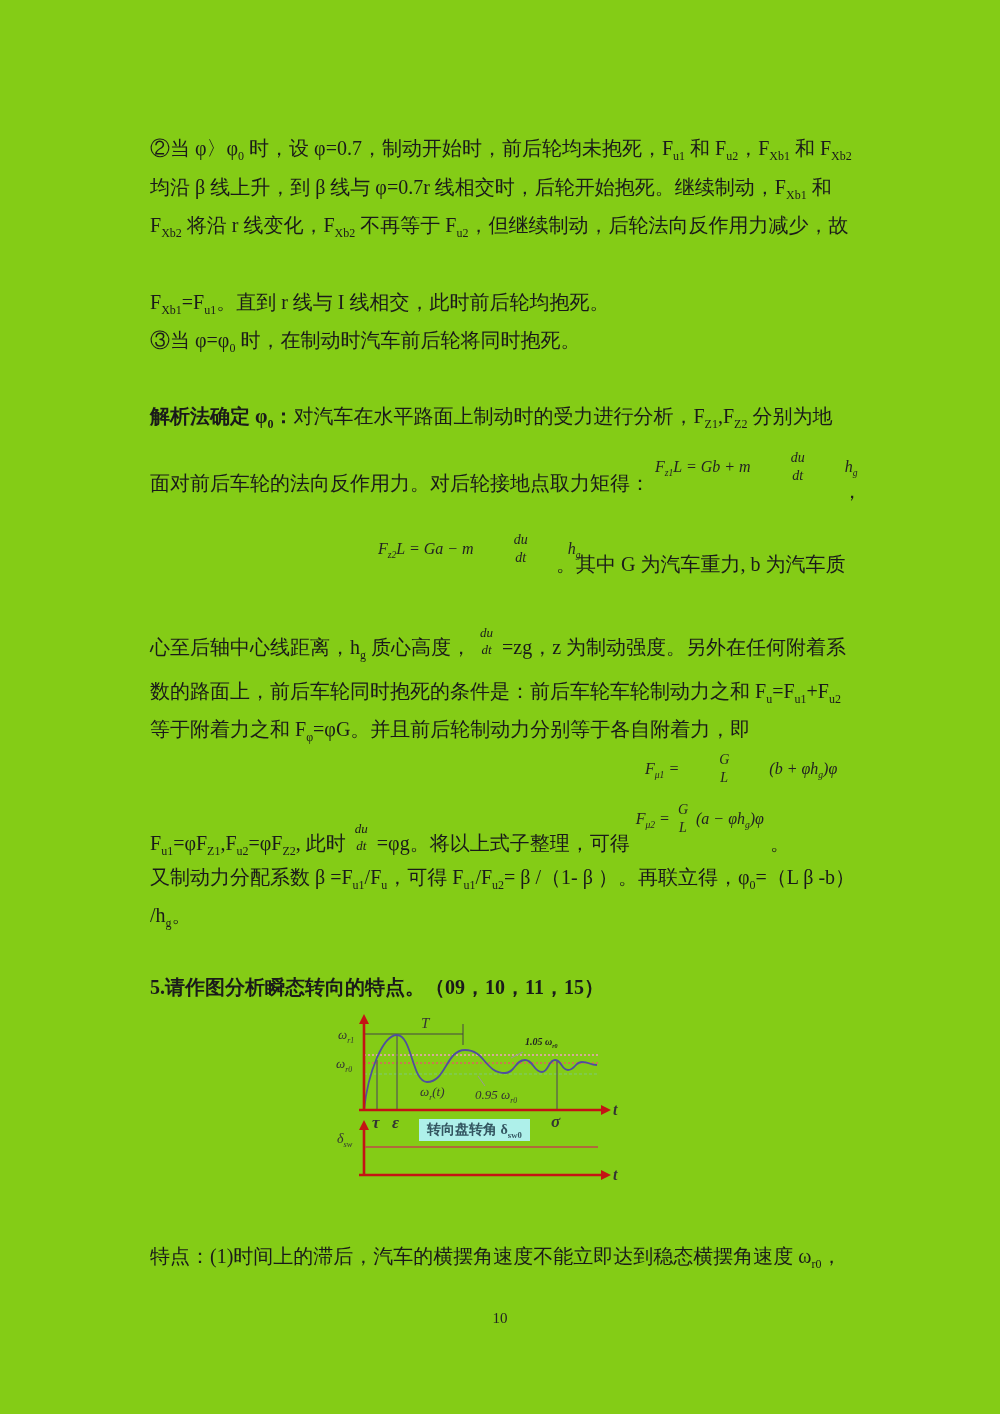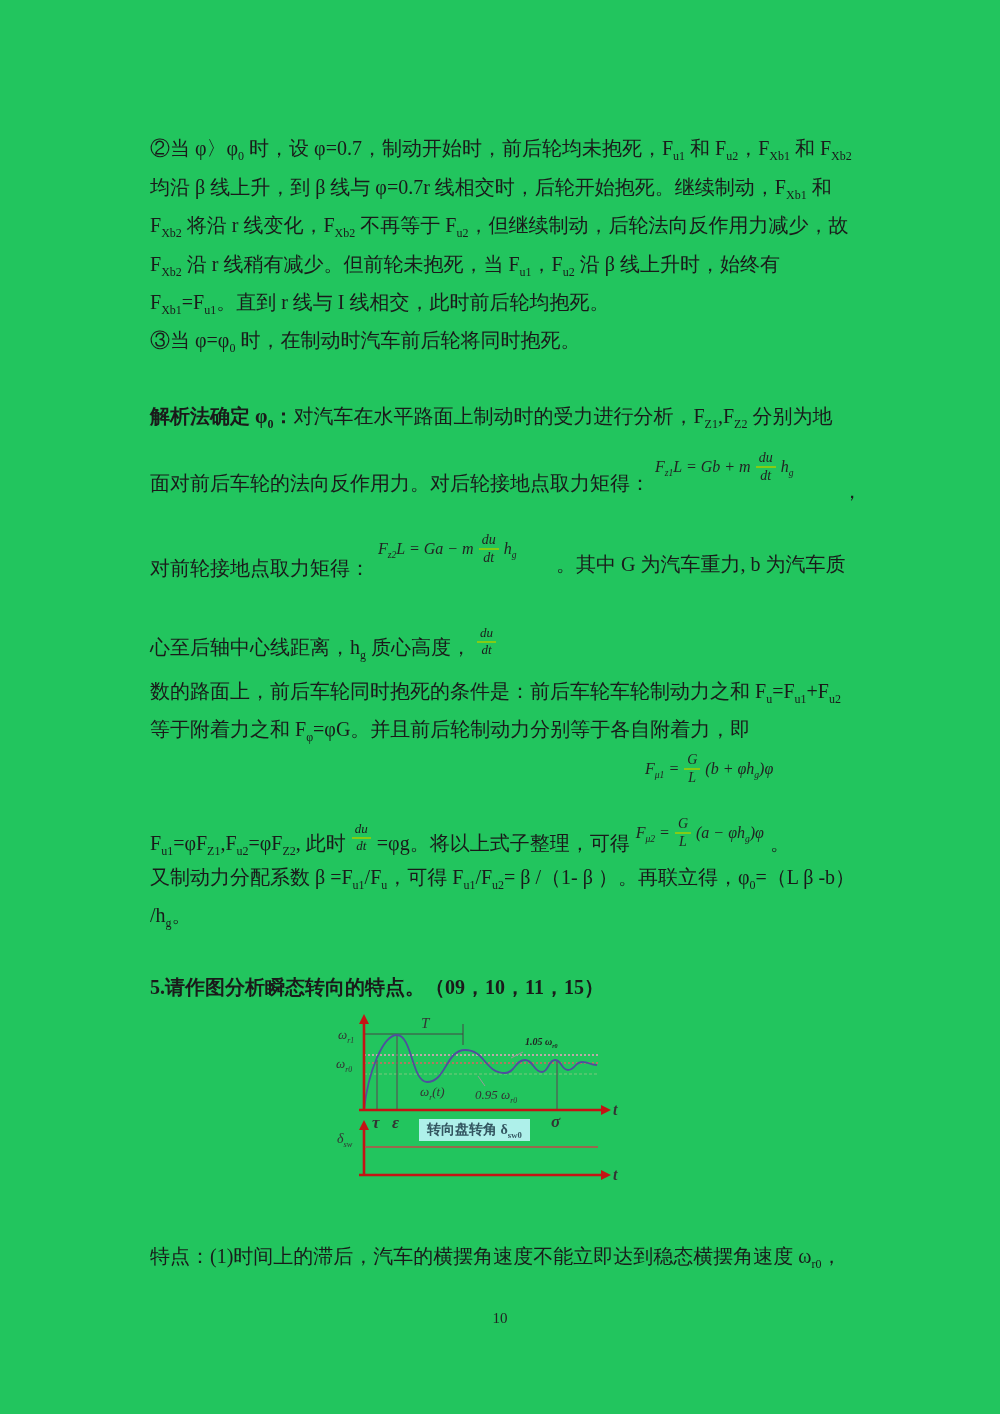--- a/index.html
+++ b/index.html
@@ -1,33 +1,33 @@
 <!DOCTYPE html>
 <html><head>
 <meta charset="utf-8">
 <style>
   * { margin:0; padding:0; box-sizing:border-box; }
   html,body { background:#ffffff; }
   body { width:1000px; height:1414px; position:relative; font-family:"Liberation Serif", serif; color:#1a1a1a; }
-  .page { position:absolute; inset:0; background:#22c55e; }
+  .page { position:absolute; inset:0; background:#84cc16; }
 
   .row { position:absolute; left:150px; width:710px; font-size:20px; line-height:1.32; }
   .abs { position:absolute; font-size:20px; line-height:1.32; }
   sub { font-size:0.6em; line-height:0; }
   .bold { font-weight:bold; }
 
   
   .fx { display:inline-flex; align-items:center; font-style:italic; font-size:16px; color:#222; white-space:nowrap; }
   .frac { display:inline-flex; flex-direction:column; align-items:center; font-size:14px; line-height:1.15; margin:0 5px; }
   .frac .fnum { border-bottom:2px solid #84cc16; padding:0 3px; }
   .frac .fden { padding:0 3px; }
-  .fx-abs { position:absolute; }
+  .fx-abs { position:absolute;gap:32px; }
 
   .flexrow { position:absolute; left:150px; display:flex; align-items:flex-end; font-size:20px; line-height:1.32; }
-  .flexrow .fx { margin:2px 6px; position:relative; top:-4px;text-align:right; }
+  .flexrow .fx { margin:16px 6px; position:relative; top:-4px;text-align:right; }
   .flexrow .frac.inline { font-size:13px; margin:0 6px; position:relative; top:-2px; font-style:italic; }
 
   
   .figure { position:absolute; left:335px; top:1010px; width:320px; height:195px; }
   .figlabel { position:absolute; font-style:italic; font-size:13px; color:#333; white-space:nowrap; line-height:1; }
   .mark { font-size:17px; font-weight:bold; }
   .axis-t { font-size:16px; font-weight:bold; }
   .bandlabel { font-weight:bold; font-size:10px; color:#222; }
   .steerbox { position:absolute; background:#aef0ea; color:#335560; font-size:14px; font-weight:bold; padding:2px 8px; font-style:normal; white-space:nowrap; }
   .steerbox sub { font-size:0.62em; }
@@ -35,56 +35,55 @@
   .pageno { position:absolute; top:1310px; left:0; width:100%; text-align:center; font-size:15px; color:#222; }
 </style>
 </head>
 <body>
 
 <div class="page">
 
   <div class="row" style="top:135px">②当 φ〉φ<sub>0</sub> 时，设 φ=0.7，制动开始时，前后轮均未抱死，F<sub>u1</sub> 和 F<sub>u2</sub>，F<sub>Xb1</sub> 和 F<sub>Xb2</sub></div>
   <div class="row" style="top:174px">均沿 β 线上升，到 β 线与 φ=0.7r 线相交时，后轮开始抱死。继续制动，F<sub>Xb1</sub> 和</div>
   <div class="row" style="top:212px">F<sub>Xb2</sub> 将沿 r 线变化，F<sub>Xb2</sub> 不再等于 F<sub>u2</sub>，但继续制动，后轮法向反作用力减少，故</div>
-  <div class="row" style="top:251px">F<sub>Xb2</sub> 沿 r 线稍有减少。但前轮未抱死，当 F<sub>u1</sub>，F<sub>u2</sub> 沿 β 线上升时，始终有</div>
   <div class="row" style="top:289px">F<sub>Xb1</sub>=F<sub>u1</sub>。直到 r 线与 I 线相交，此时前后轮均抱死。</div>
   <div class="row" style="top:327px">③当 φ=φ<sub>0</sub> 时，在制动时汽车前后轮将同时抱死。</div>
 
   <div class="row" style="top:403px">
     <span class="bold">解析法确定 φ<sub>0</sub>：</span><span>对汽车在水平路面上制动时的受力进行分析，F<sub>Z1</sub>,F<sub>Z2</sub> 分别为地</span>
   </div>
 
   <div class="abs" style="left:150px; top:470px">面对前后车轮的法向反作用力。对后轮接地点取力矩得：</div>
   <span class="fx fx-abs" style="left:655px; top:450px">
     <span>F<sub>z1</sub>L = Gb + m</span>
     <span class="frac">
       <span class="fnum">du</span>
       <span class="fden">dt</span>
     </span>
     <span>h<sub>g</sub></span>
   </span>
   <div class="abs" style="left:842px; top:478px">，</div>
 
-  <div class="abs" style="left:150px; top:555px">对前轮接地点取力矩得：</div>
   <span class="fx fx-abs" style="left:378px; top:532px">
     <span>F<sub>z2</sub>L = Ga − m</span>
     <span class="frac">
       <span class="fnum">du</span>
       <span class="fden">dt</span>
     </span>
     <span>h<sub>g</sub></span>
   </span>
   <div class="abs" style="left:556px; top:551px">。其中 G 为汽车重力, b 为汽车质</div>
 
   <div class="flexrow" style="top:608px; height:52px">
     <span>心至后轴中心线距离，h<sub>g</sub> 质心高度，</span>
     <span class="frac inline">
       <span class="fnum">du</span>
       <span class="fden">dt</span>
     </span>
+    <span>=zg，z 为制动强度。另外在任何附着系</span>
   </div>
 
   <div class="row" style="top:678px">数的路面上，前后车轮同时抱死的条件是：前后车轮车轮制动力之和 F<sub>u</sub>=F<sub>u1</sub>+F<sub>u2</sub></div>
   <div class="row" style="top:716px">等于附着力之和 F<sub>φ</sub>=φG。并且前后轮制动力分别等于各自附着力，即</div>
 
   <span class="fx fx-abs" style="left:645px; top:752px">
     <span>F<sub>μ1</sub> =</span>
     <span class="frac">
       <span class="fnum">G</span>
       <span class="fden">L</span>

